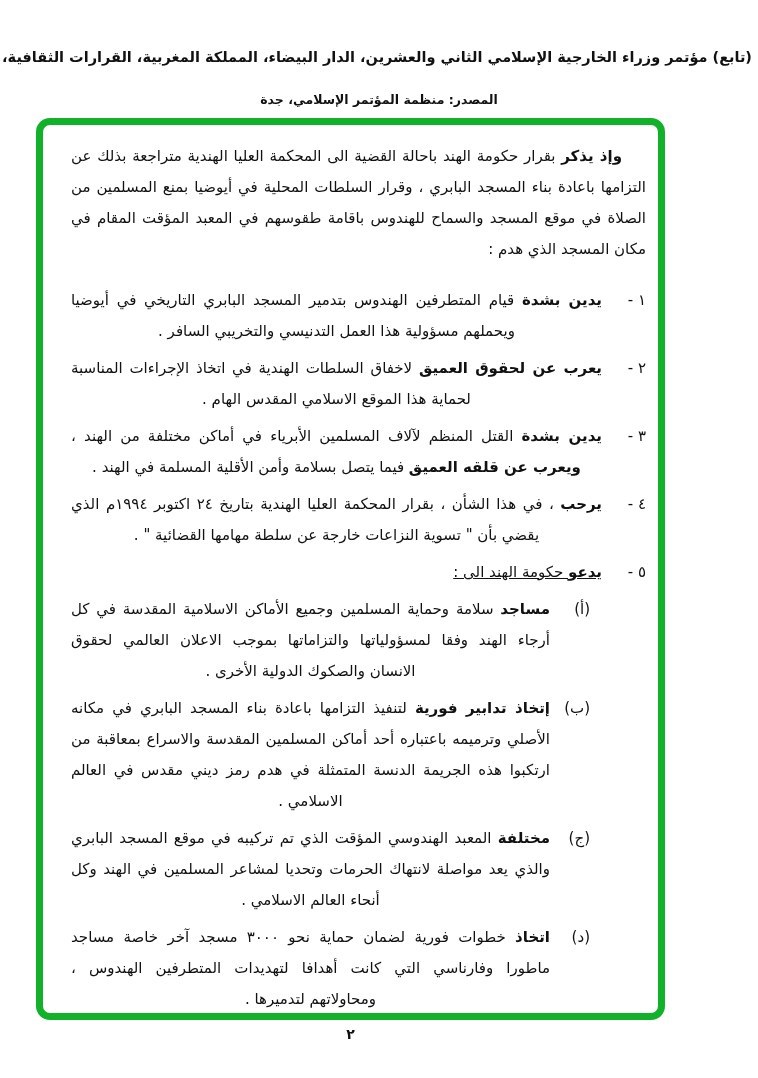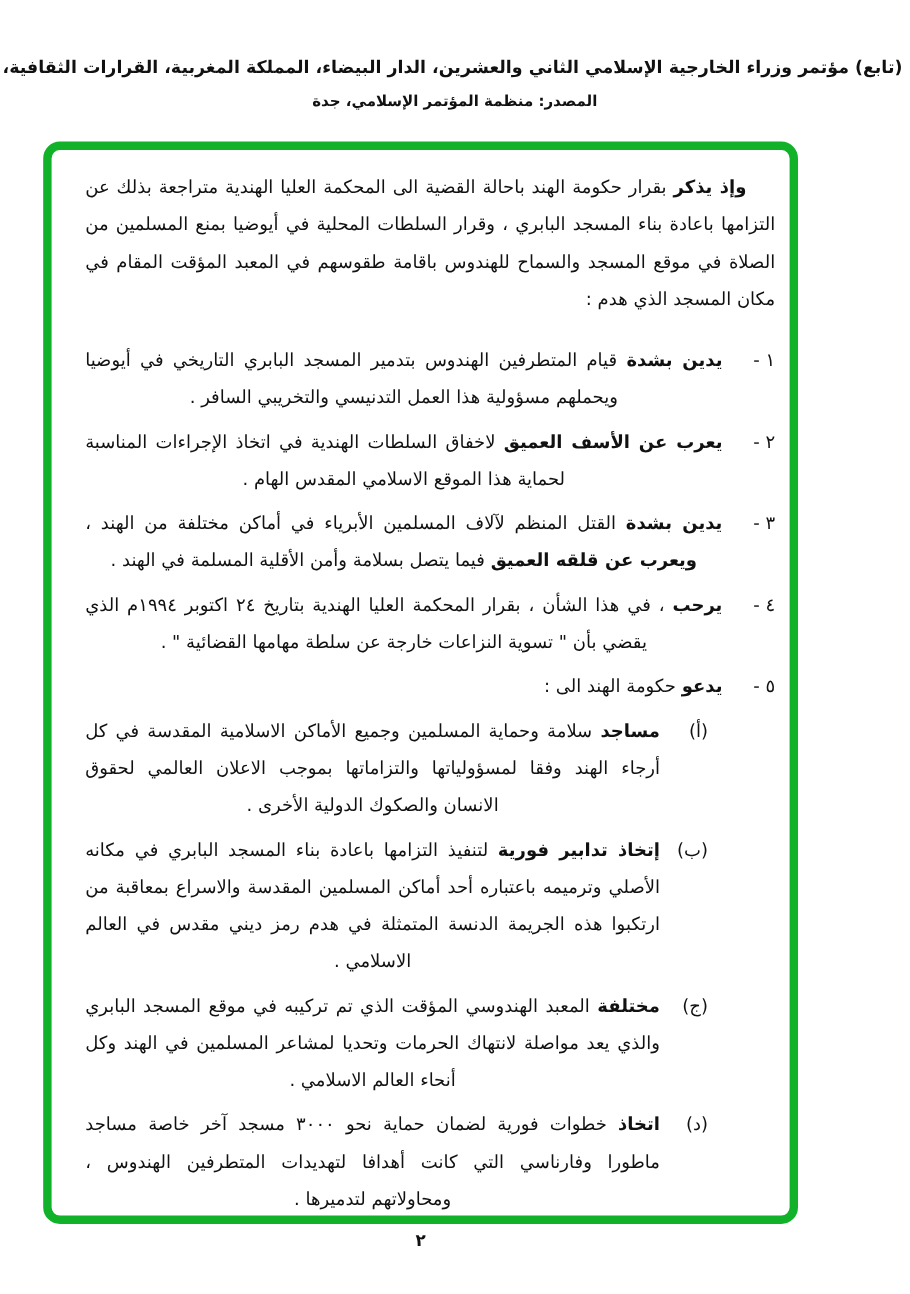--- a/index.html
+++ b/index.html
@@ -14,21 +14,21 @@
   
   .doc-header{
     position:absolute;top:46px;left:0;width:758px;
     direction:rtl;text-align:center;
   }
   .doc-header .line1{
     font-size:14.5px;font-weight:700;letter-spacing:0;line-height:22px;
     padding:0 6px;white-space:nowrap;
   }
   .doc-header .line2{
-    font-size:12.5px;font-weight:700;margin-top:8px;
+    font-size:12.5px;font-weight:700;margin-top:24px;
   }
   
   .frame{
     position:absolute;left:36px;top:118px;
     width:629px;height:902px;
     box-sizing:border-box;
     border:7px solid #12b12a;
     border-radius:14px;
     padding:16px 12px 0 28px;
     direction:rtl;
@@ -36,21 +36,21 @@
   }
   .intro{
     margin:0 0 20px 0;
     font-size:15px;line-height:31px;
     text-align:justify;text-align-last:right;
     text-indent:24px;
   }
   .item{display:flex;margin:0 0 6px 0;font-size:15px;line-height:31px;}
   .item .marker{flex:0 0 44px;white-space:nowrap;}
   .item .text{flex:1;text-align:justify;text-align-last:center;}
-  .item.last-right .text{text-align-last:right;}
+  .item.last-right .text{text-align-last:right;text-decoration:underline;}
   .subitem{display:flex;margin:0 56px 6px 0;font-size:15px;line-height:31px;}
   .subitem .marker{flex:0 0 40px;white-space:nowrap;}
   .subitem .text{flex:1;text-align:justify;text-align-last:center;}
   b{font-weight:700;}
   
   .pagenum{
     position:absolute;left:36px;top:1026px;width:629px;
     text-align:center;font-size:14px;font-weight:700;
   }
 </style>
@@ -68,21 +68,21 @@
 
     <p class="intro"><b>وإذ يذكر</b><span> بقرار حكومة الهند باحالة القضية الى المحكمة العليا الهندية متراجعة بذلك عن التزامها باعادة بناء المسجد البابري ، وقرار السلطات المحلية في أيوضيا بمنع المسلمين من الصلاة في موقع المسجد والسماح للهندوس باقامة طقوسهم في المعبد المؤقت المقام في مكان المسجد الذي هدم :</span></p>
 
     <div class="item">
       <div class="marker">١ -</div>
       <div class="text"><b>يدين بشدة</b><span> قيام المتطرفين الهندوس بتدمير المسجد البابري التاريخي في أيوضيا ويحملهم مسؤولية هذا العمل التدنيسي والتخريبي السافر .</span></div>
     </div>
 
     <div class="item">
       <div class="marker">٢ -</div>
-      <div class="text"><b>يعرب عن الأسف العميق</b><span> لاخفاق السلطات الهندية في اتخاذ الإجراءات المناسبة لحماية هذا الموقع الاسلامي المقدس الهام .</span></div>
+      <div class="text"><b>يعرب عن لحقوق العميق</b><span> لاخفاق السلطات الهندية في اتخاذ الإجراءات المناسبة لحماية هذا الموقع الاسلامي المقدس الهام .</span></div>
     </div>
 
     <div class="item">
       <div class="marker">٣ -</div>
       <div class="text"><b>يدين بشدة</b><span> القتل المنظم لآلاف المسلمين الأبرياء في أماكن مختلفة من الهند ، </span><b>ويعرب عن قلقه العميق</b><span> فيما يتصل بسلامة وأمن الأقلية المسلمة في الهند .</span></div>
     </div>
 
     <div class="item">
       <div class="marker">٤ -</div>
       <div class="text"><b>يرحب</b><span> ، في هذا الشأن ، بقرار المحكمة العليا الهندية بتاريخ ٢٤ اكتوبر ١٩٩٤م الذي يقضي بأن " تسوية النزاعات خارجة عن سلطة مهامها القضائية " .</span></div>

